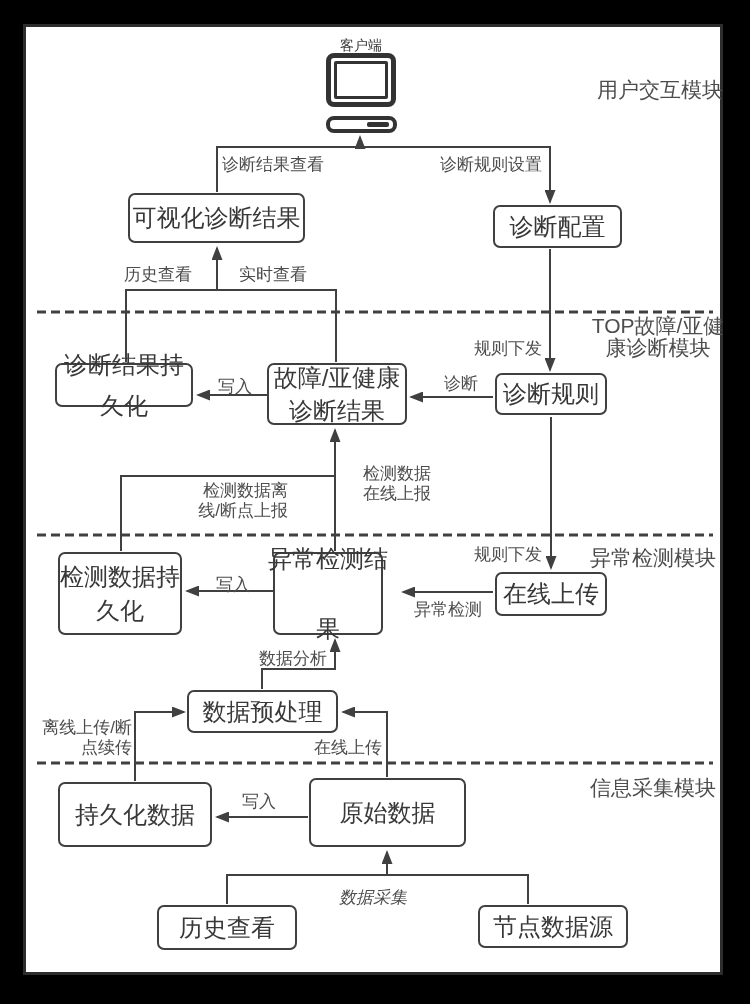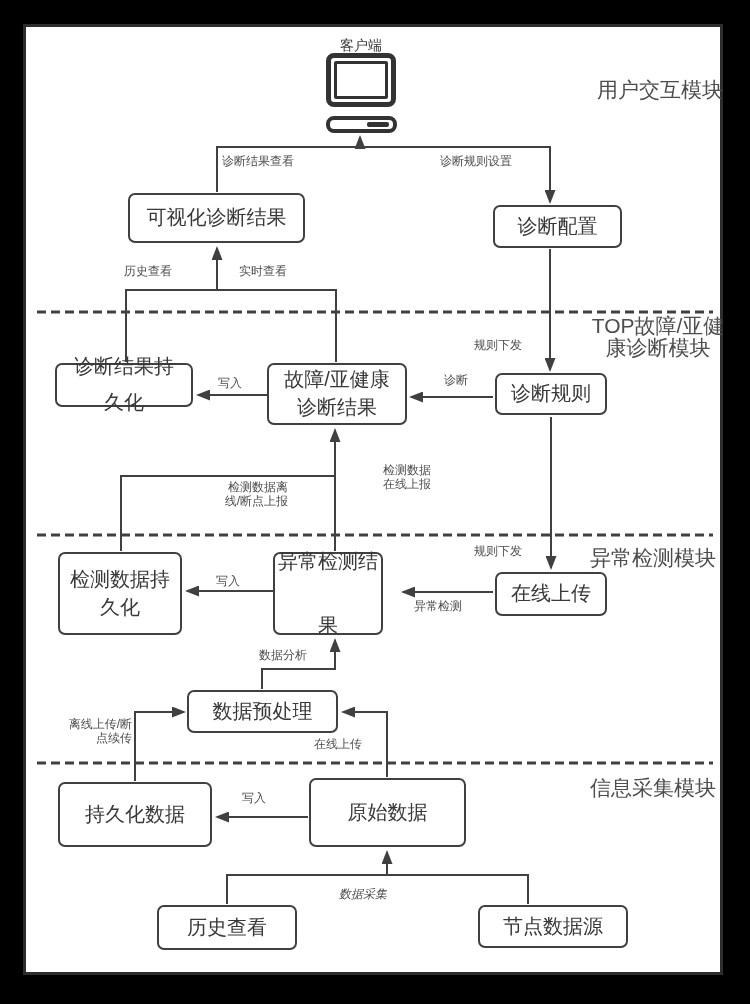--- a/index.html
+++ b/index.html
@@ -8,25 +8,25 @@
     font-family:"Liberation Sans","DejaVu Sans",sans-serif;overflow:hidden;
   }
   .page{
     position:absolute;left:23px;top:24px;width:700px;height:951px;
     background:#fff;border:3px solid #2d2d2d;box-sizing:border-box;
   }
   .wires{position:absolute;left:0;top:0;z-index:1;}
   .node{
     position:absolute;background:#fff;border:2px solid #404040;border-radius:7px;
     box-sizing:border-box;display:flex;flex-direction:column;align-items:center;
-    justify-content:center;font-size:20px;color:#383838;line-height:1.38;
+    justify-content:center;font-size:24px;color:#383838;line-height:1.38;
     text-align:center;z-index:2;white-space:nowrap;
   }
   .elabel{
-    position:absolute;font-size:12px;color:#4d4d4d;z-index:3;white-space:nowrap;
+    position:absolute;font-size:17px;color:#4d4d4d;z-index:3;white-space:nowrap;
     line-height:1.15;
   }
   .eblock{white-space:normal;text-align:right;}
   .mlabel{
     position:absolute;font-size:21px;color:#4d4d4d;z-index:3;white-space:nowrap;
     line-height:1.05;
   }
   .mblock{white-space:normal;text-align:center;}
   .clabel{position:absolute;font-size:14px;color:#383838;z-index:3;text-align:center;}
   .pc{position:absolute;left:326px;top:53px;z-index:2;}

